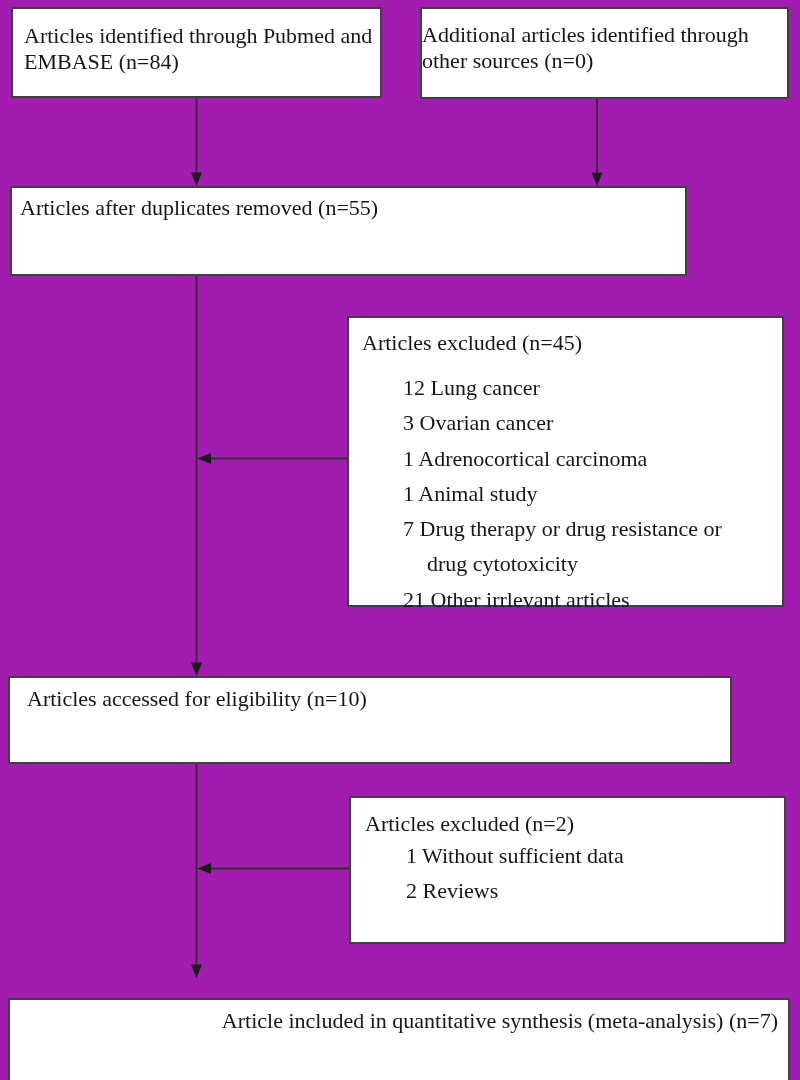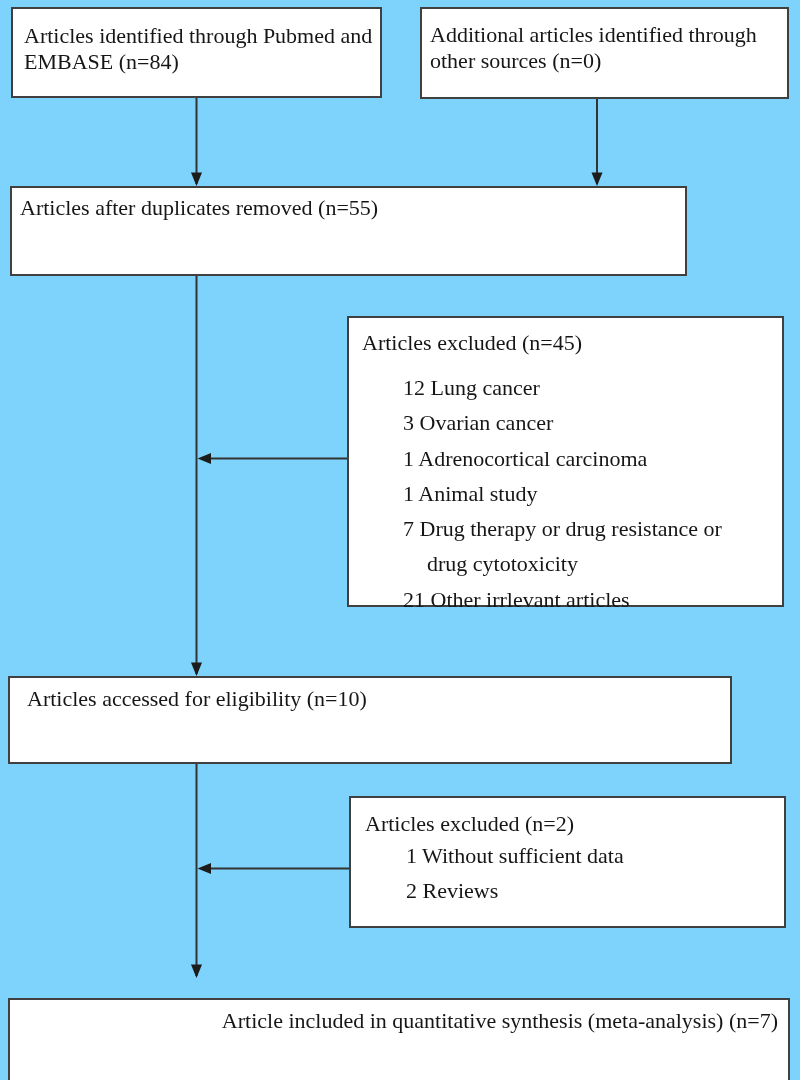--- a/index.html
+++ b/index.html
@@ -4,21 +4,21 @@
 <style>
   html, body {
     margin: 0;
     padding: 0;
     background: #ffffff;
   }
   .canvas {
     position: relative;
     width: 800px;
     height: 1080px;
-    background: #7dd3fc;
+    background: #a21caf;
     font-family: "Liberation Serif", "DejaVu Serif", serif;
     color: #161616;
     font-size: 22px;
     overflow: hidden;
   }
   .arrows {
     position: absolute;
     left: 0;
     top: 0;
     width: 800px;
@@ -37,25 +37,25 @@
     position: absolute;
     box-sizing: border-box;
     border: 2px solid #404040;
     background: #ffffff;
     line-height: 26px;
   }
   .box p {
     margin: 0;
   }
   #box-identified      { left: 11px;  top: 7px;   width: 371px; height: 91px;  padding: 14px 4px 0 11px; }
-  #box-additional      { left: 420px; top: 7px;   width: 369px; height: 92px;  padding: 13px 10px 0 8px; }
+  #box-additional      { left: 420px; top: 7px;   width: 369px; height: 92px;  padding: 13px 10px 0 0; }
   #box-duplicates      { left: 10px;  top: 186px; width: 677px; height: 90px;  padding: 7px 10px 0 8px; }
   #box-excluded-45     { left: 347px; top: 316px; width: 437px; height: 291px; padding: 12px 20px 0 13px; }
   #box-eligibility     { left: 8px;   top: 676px; width: 724px; height: 88px;  padding: 8px 10px 16px 17px; }
-  #box-excluded-2      { left: 349px; top: 796px; width: 437px; height: 132px; padding: 13px 10px 0 14px; }
+  #box-excluded-2      { left: 349px; top: 796px; width: 437px; height: 148px; padding: 13px 10px 0 14px; }
   #box-included        { left: 8px;   top: 998px; width: 782px; height: 90px;  padding: 8px 10px 0 17px; text-align: right; }
   .excl-heading {
     margin: 0;
     line-height: 26px;
   }
   .excl-list {
     margin: 0;
     padding: 0;
     list-style: none;
     line-height: 35.3px;

